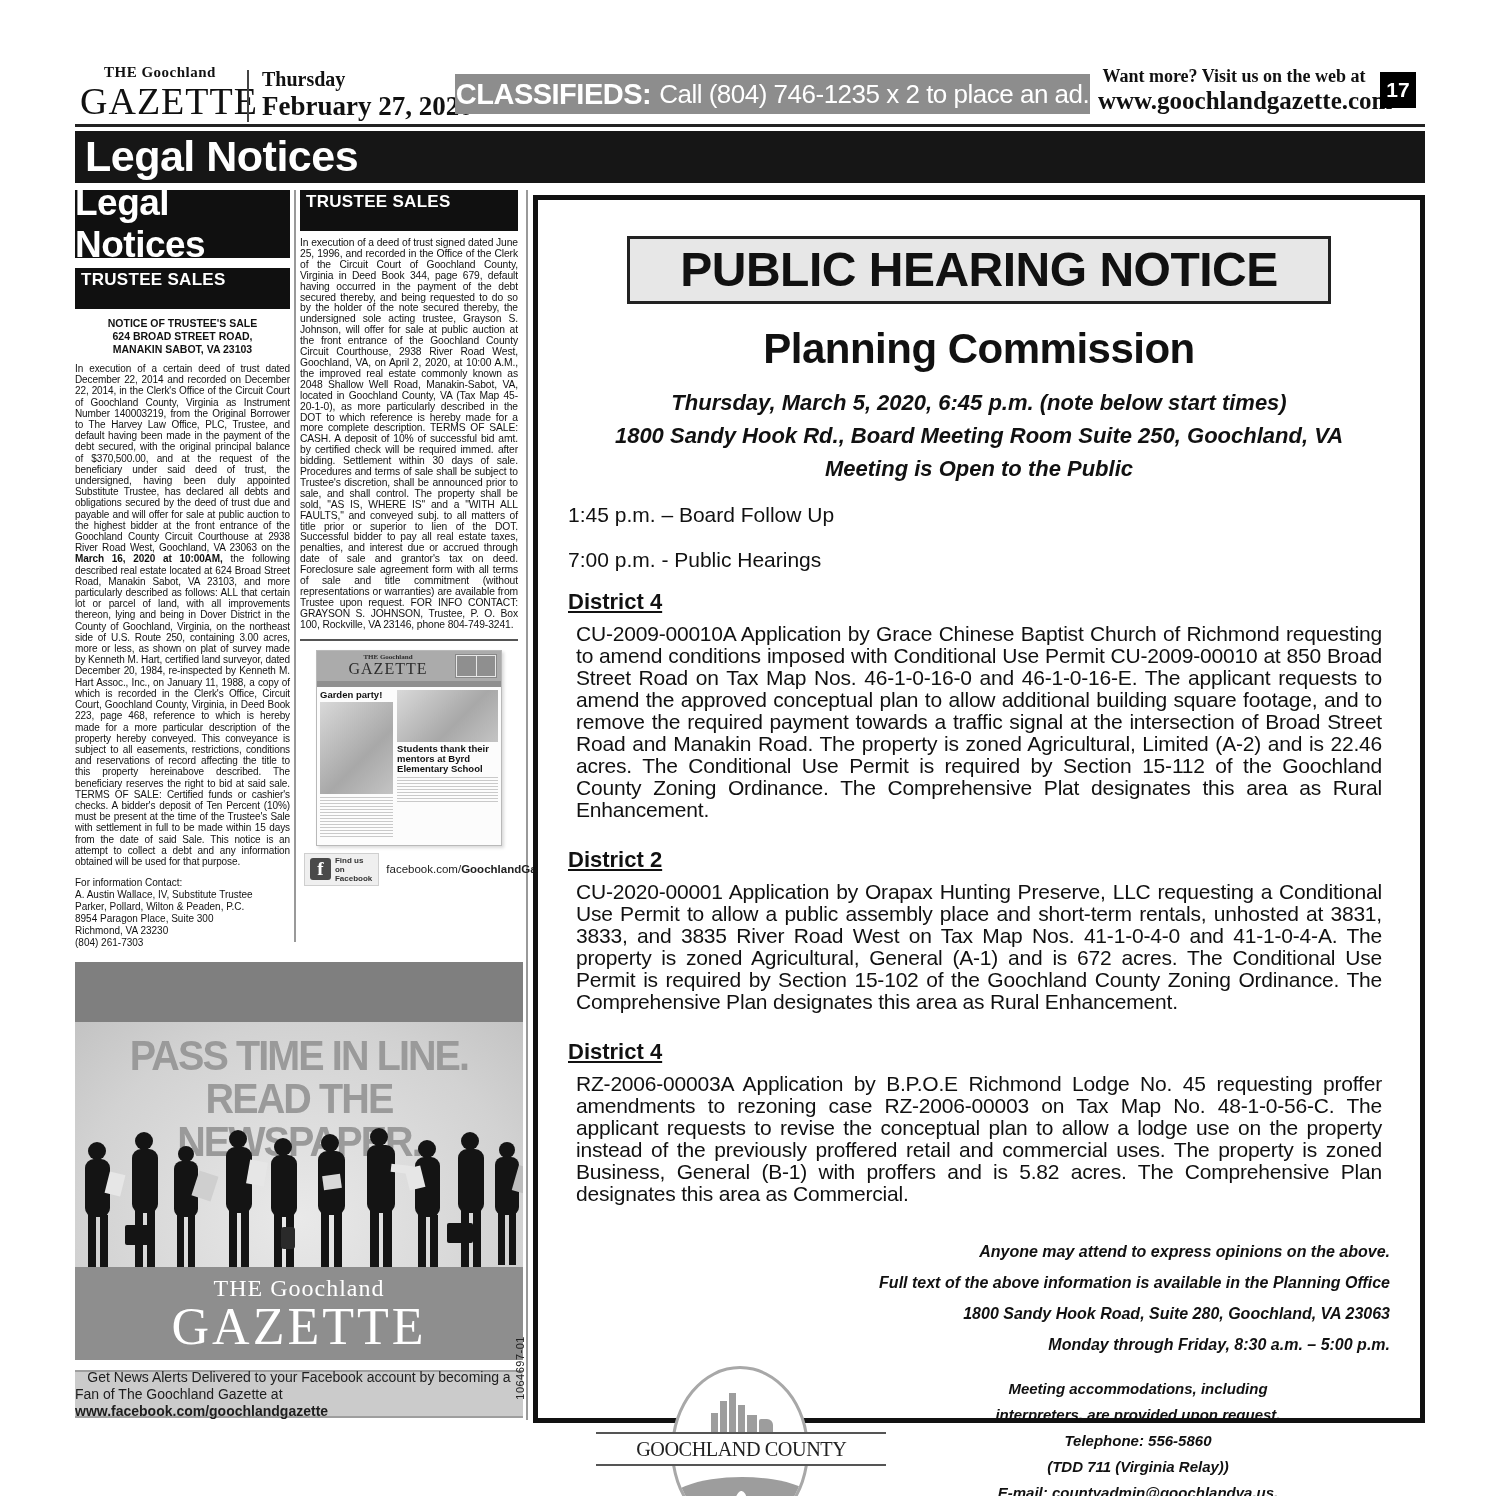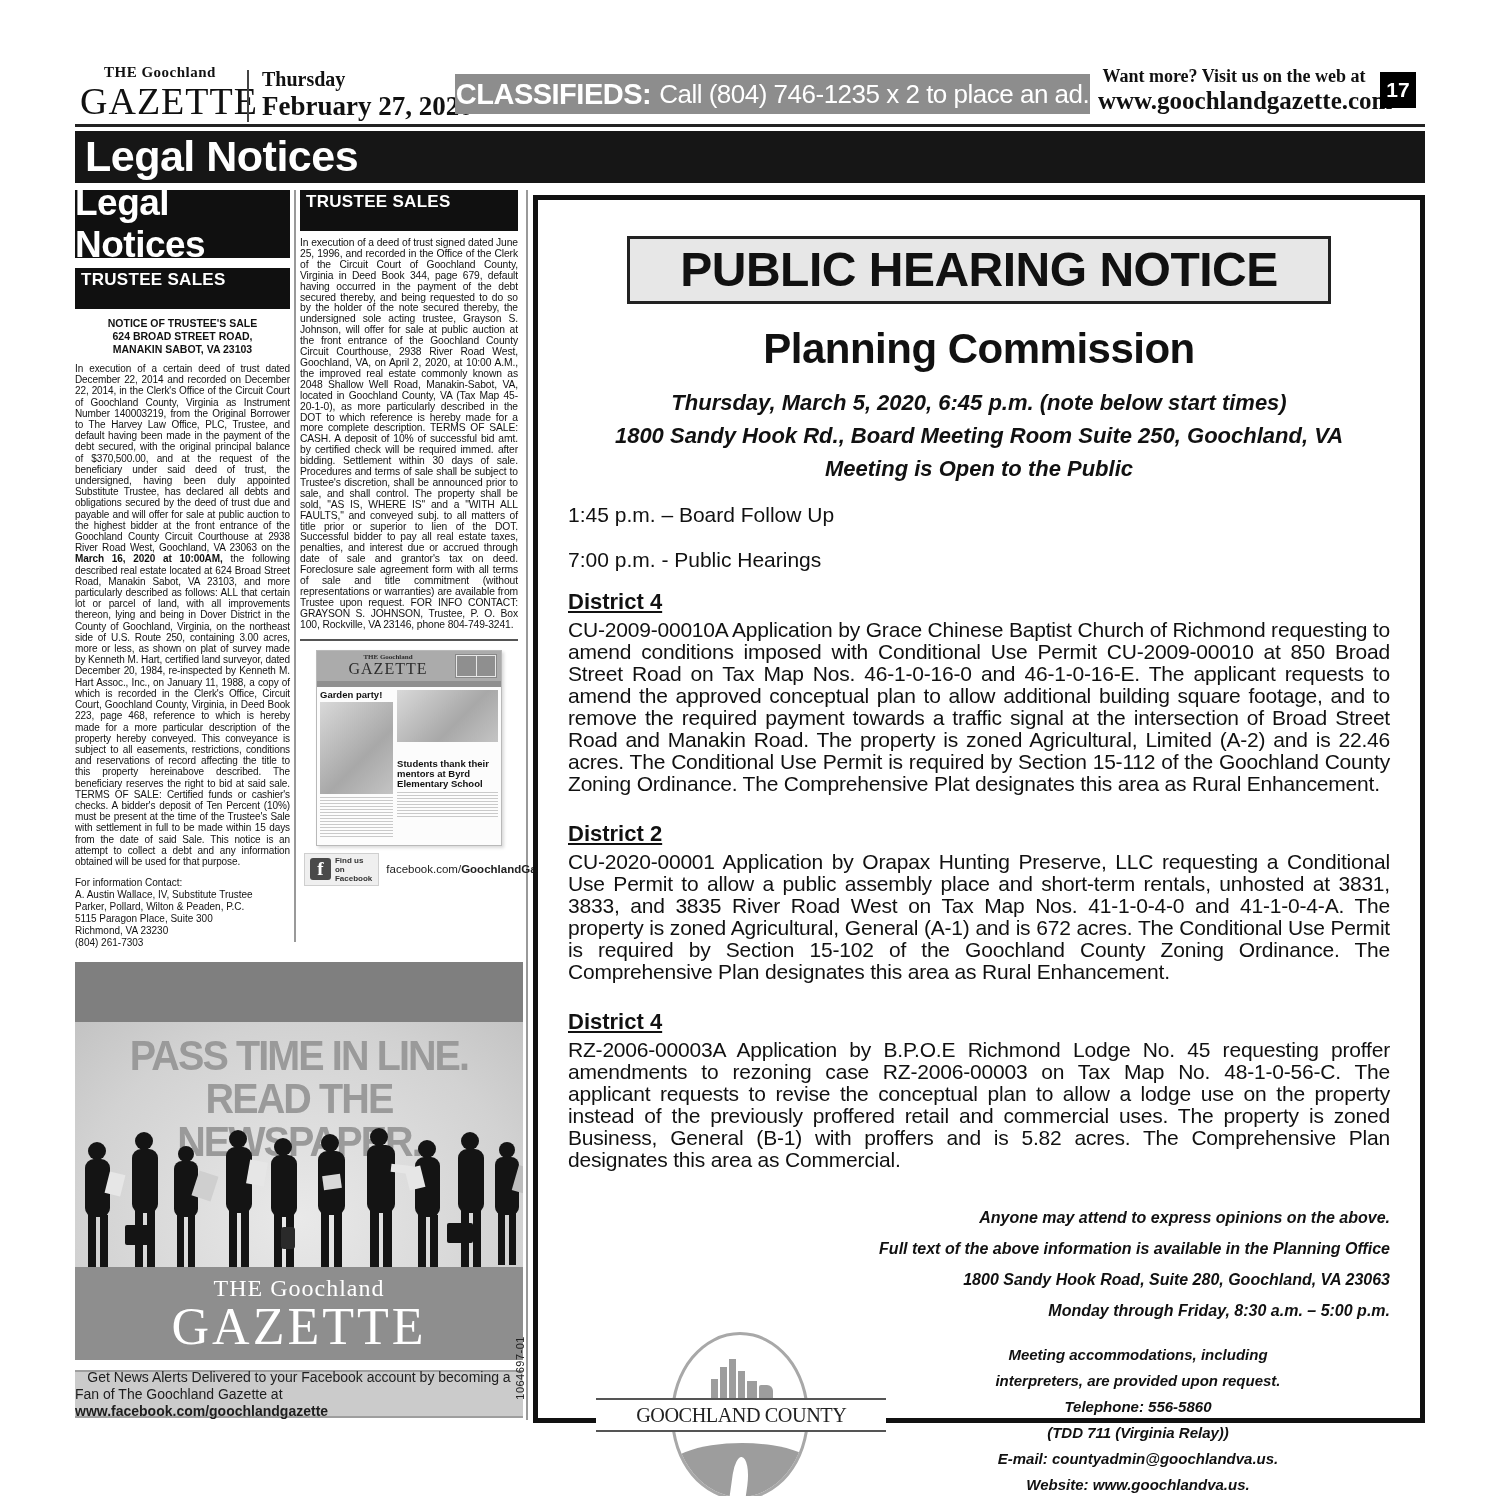--- a/index.html
+++ b/index.html
@@ -55,21 +55,21 @@
   .th-promo { width:42px; height:24px; background:#e8e8e8; border:1px solid #888; display:flex; gap:1px; padding:1px; }
   .th-promo i { flex:1; background:#8f8f8f; }
   .th-strip { height:6px; background:#8f8f8f; }
   .th-bodyrow { display:flex; gap:4px; padding:3px; }
   .th-l { width:42%; }
   .th-r { width:58%; }
   .th-h1 { font-weight:700; font-size:9.5px; line-height:10px; }
   .th-photo { background:linear-gradient(135deg,#d9d9d9,#a8a8a8 60%,#c4c4c4); margin-top:2px; }
   .th-photo.tall { height:92px; }
   .th-photo.wide { height:52px; margin-top:0; }
-  .th-h2 { font-weight:700; font-size:9.5px; line-height:10px; margin-top:17px; }
+  .th-h2 { font-weight:700; font-size:9.5px; line-height:10px; margin-top:2px; }
   .fakelines { margin-top:3px; height:40px;
       background:repeating-linear-gradient(#c9c9c9 0 1px, transparent 1px 3px); }
   .fakelines.short { height:26px; }
   .fb-strip { display:flex; align-items:center; gap:7px; margin-top:7px; padding-left:4px; }
   .fb-badge { display:flex; align-items:center; gap:4px; background:#efefef; border:1px solid #cfcfcf; padding:2px 5px; }
   .fb-f { width:22px; height:22px; background:#4a4a4a; color:#fff; font-family:"Liberation Serif",serif;
           font-weight:700; font-size:19px; display:flex; align-items:flex-end; justify-content:center; border-radius:3px; }
   .fb-lab { font-size:8px; line-height:9px; font-weight:700; color:#333; }
   .fb-url { font-size:11.5px; color:#222; }
 
@@ -91,21 +91,21 @@
   
   .nbox { position:absolute; left:533px; top:195px; width:892px; height:1228px; border:5px solid #111; background:#fff; }
   .nb-inner { padding:36px 30px 0; position:relative; height:100%; }
   .phn { width:704px; margin:0 auto; border:3px solid #222; background:#e7e7e7; text-align:center;
          font-weight:700; font-size:48px; line-height:62px; letter-spacing:-.5px; }
   .nb-title { text-align:center; font-weight:700; font-size:42px; line-height:46px; margin-top:22px; letter-spacing:-.5px; }
   .nb-sub { margin-top:14px; text-align:center; font-style:italic; font-weight:700; font-size:22px; line-height:33px; }
   .nb-sched { margin-top:14px; font-size:21px; }
   .nb-sched div { margin-bottom:17px; padding-top:4px; }
   .district-h { font-size:22px; font-weight:700; text-decoration:underline; margin:6px 0 4px; }
-  .district-p { font-size:21px; line-height:22px; text-align:justify; margin:0; letter-spacing:-.2px; }
+  .district-p { font-size:21px; line-height:22px; text-align:justify; margin:8px; letter-spacing:-.2px; }
   .district-p + .district-h { margin-top:26px; }
   .nb-closing { margin-top:31px; text-align:right; font-style:italic; font-weight:700; font-size:16px; line-height:31px; }
   .nb-bottom { display:flex; margin-top:6px; align-items:flex-start; }
   .nb-accom { flex:1; text-align:center; font-style:italic; font-weight:700; font-size:15px; line-height:26px; padding-top:10px; }
   .ad-id { position:absolute; left:-24px; bottom:18px; writing-mode:vertical-rl; transform:rotate(180deg);
            font-size:11px; color:#222; letter-spacing:.5px; }
 
   
   .logo { position:relative; width:290px; height:168px; margin-left:28px; flex:none; }
   .logo-oval { position:absolute; left:75px; top:0; width:138px; height:168px; border:3px solid #a8a8a8;
@@ -158,21 +158,21 @@
     <div class="notice-head">
       <div>NOTICE OF TRUSTEE'S SALE</div>
       <div>624 BROAD STREET ROAD,</div>
       <div>MANAKIN SABOT, VA 23103</div>
     </div>
     <div class="notice-body"><span>In execution of a certain deed of trust dated December 22, 2014 and recorded on December 22, 2014, in the Clerk's Office of the Circuit Court of Goochland County, Virginia as Instrument Number 140003219, from the Original Borrower to The Harvey Law Office, PLC, Trustee, and default having been made in the payment of the debt secured, with the original principal balance of $370,500.00, and at the request of the beneficiary under said deed of trust, the undersigned, having been duly appointed Substitute Trustee, has declared all debts and obligations secured by the deed of trust due and payable and will offer for sale at public auction to the highest bidder at the front entrance of the Goochland County Circuit Courthouse at 2938 River Road West, Goochland, VA 23063 on the </span><span class="b">March 16, 2020 at 10:00AM,</span><span> the following described real estate located at 624 Broad Street Road, Manakin Sabot, VA 23103, and more particularly described as follows:  ALL that certain lot or parcel of land, with all improvements thereon, lying and being in Dover District in the County of Goochland, Virginia, on the northeast side of U.S. Route 250, containing 3.00 acres, more or less, as shown on plat of survey made by Kenneth M. Hart, certified land surveyor, dated December 20, 1984, re-inspected by Kenneth M. Hart Assoc., Inc., on January 11, 1988, a copy of which is recorded in the Clerk's Office, Circuit Court, Goochland County, Virginia, in Deed Book 223, page 468, reference to which is hereby made for a more particular description of the property hereby conveyed.  This conveyance is subject to all easements, restrictions, conditions and reservations of record affecting the title to this property hereinabove described.  The beneficiary reserves the right to bid at said sale.  TERMS OF SALE: Certified funds or cashier's checks.  A bidder's deposit of Ten Percent (10%) must be present at the time of the Trustee's Sale with settlement in full to be made within 15 days from the date of said Sale.  This notice is an attempt to collect a debt and any information obtained will be used for that purpose.</span></div>
     <div class="contact">
       <div>For information Contact:</div>
       <div>A. Austin Wallace, IV, Substitute Trustee</div>
       <div>Parker, Pollard, Wilton &amp; Peaden, P.C.</div>
-      <div>5115 Paragon Place, Suite 300</div>
+      <div>8954 Paragon Place, Suite 300</div>
       <div>Richmond, VA 23230</div>
       <div>(804) 261-7303</div>
     </div>
   </div>
 
   <div class="col col-mid">
     <div class="ts-bar">TRUSTEE SALES</div>
     <div class="notice-body">In execution of a deed of trust signed dated June 25, 1996, and recorded in the Office of the Clerk of the Circuit Court of Goochland County, Virginia in Deed Book 344, page 679, default having occurred in the payment of the debt secured thereby, and being requested to do so by the holder of the note secured thereby, the undersigned sole acting trustee, Grayson S. Johnson, will offer for sale at public auction at the front entrance of the Goochland County Circuit Courthouse, 2938 River Road West, Goochland, VA, on April 2, 2020, at 10:00 A.M., the improved real estate commonly known as 2048 Shallow Well Road, Manakin-Sabot, VA, located in Goochland County, VA (Tax Map 45-20-1-0), as more particularly described in the DOT to which reference is hereby made for a more complete description.  TERMS OF SALE: CASH. A deposit of 10% of successful bid amt. by certified check will be required immed. after bidding. Settlement within 30 days of sale. Procedures and terms of sale shall be subject to Trustee's discretion, shall be announced prior to sale, and shall control. The property shall be sold, "AS IS, WHERE IS" and a "WITH ALL FAULTS," and conveyed subj. to all matters of title prior or superior to lien of the DOT. Successful bidder to pay all real estate taxes, penalties, and interest due or accrued through date of sale and grantor's tax on deed. Foreclosure sale agreement form with all terms of sale and title commitment (without representations or warranties) are available from Trustee upon request.  FOR INFO CONTACT: GRAYSON S. JOHNSON, Trustee, P. O. Box 100, Rockville, VA 23146, phone 804-749-3241.</div>
     <hr class="mid-hr">
 

